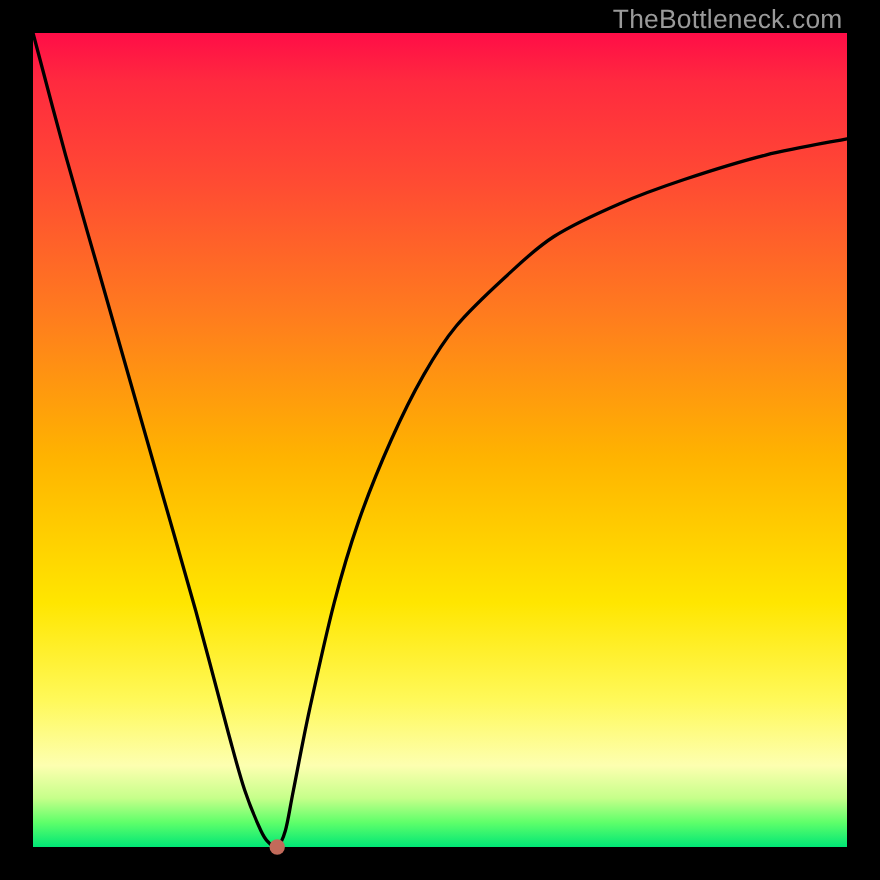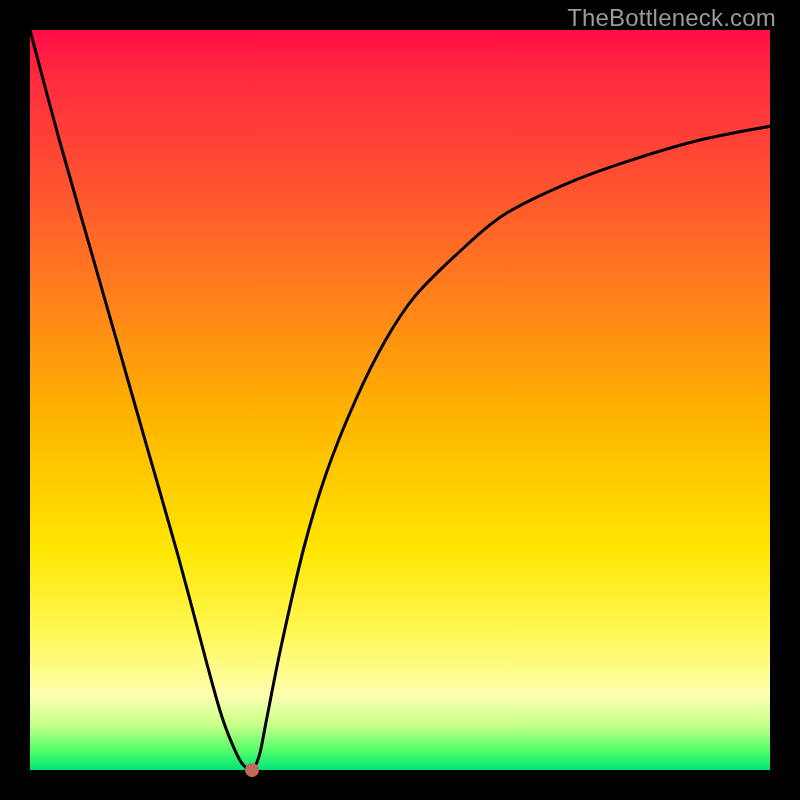--- a/index.html
+++ b/index.html
@@ -35,21 +35,21 @@
       #fff95a 82%,
       #fdffb0 90%,
       #c6ff8a 94%,
       #5eff6a 97%,
       #00e676 100%
     );
   }
   .watermark {
     position: absolute;
     top: 4px;
-    right: 24px;
+    right: 34px;
     color: #9a9a9a;
     font-size: 24px;
     font-weight: 500;
     letter-spacing: 0.2px;
     user-select: none;
   }
   svg.curve {
     position: absolute;
     left: 30px;
     top: 30px;

